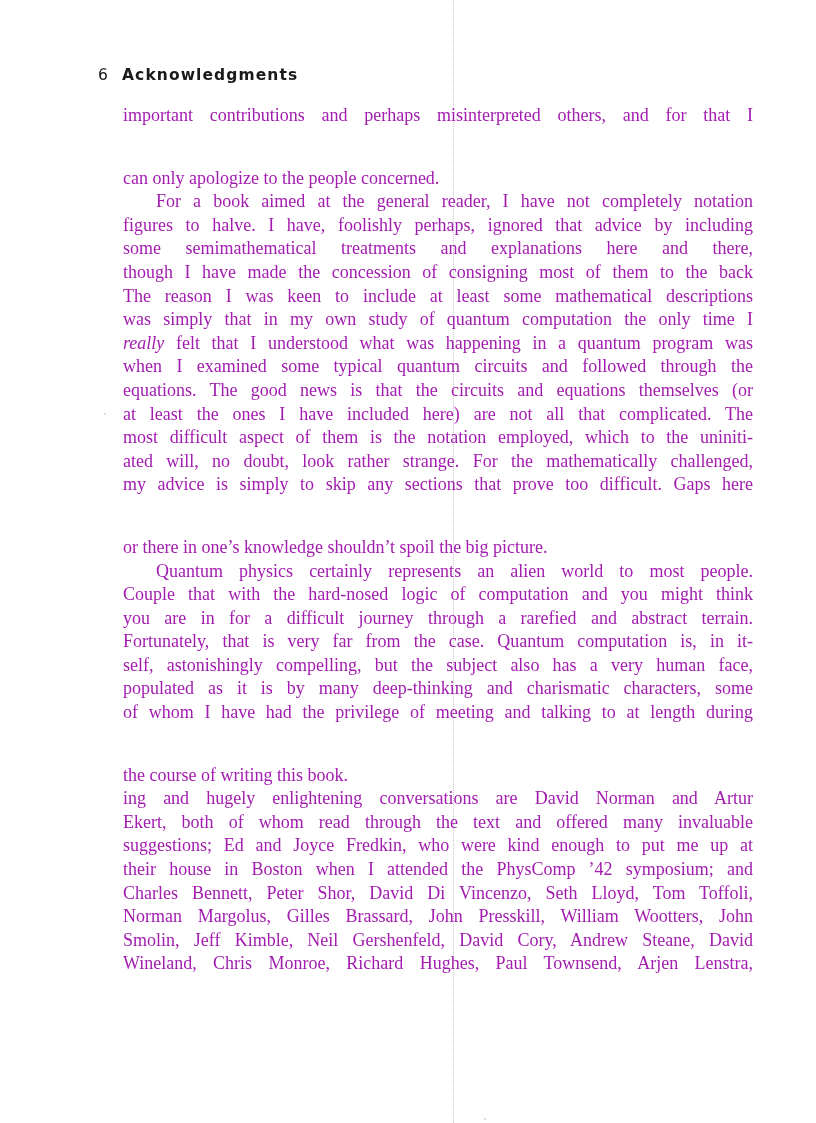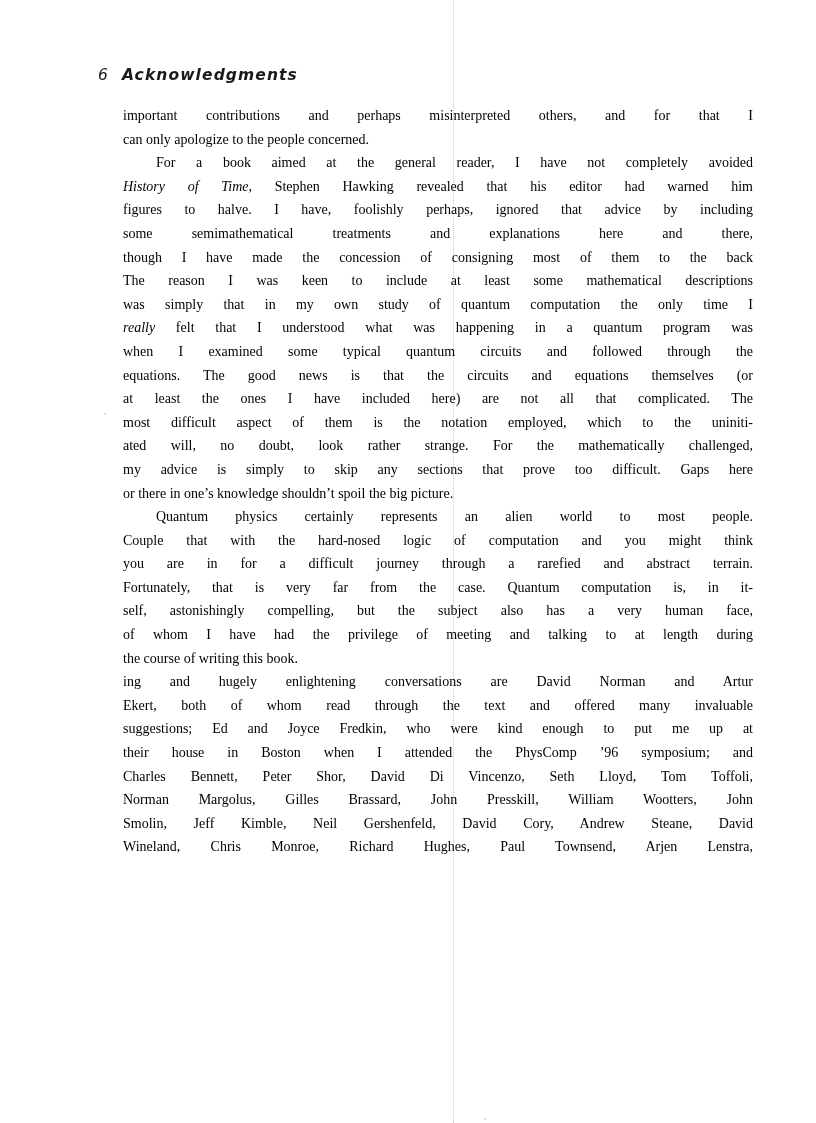--- a/index.html
+++ b/index.html
@@ -29,50 +29,50 @@
     border-left: 1px dotted #c8c8cc;
   }
   .running-head {
     position: absolute;
     left: 98px;
     top: 66px;
     font-family: "DejaVu Sans", sans-serif;
     font-size: 15.5px;
     color: #1a1a1a;
     white-space: nowrap;
-    font-style: italic;
   }
   .running-head .page-num {
     font-weight: normal;
     display: inline-block;
     width: 24px;
   }
   .running-head .title {
     font-weight: bold;
     letter-spacing: 1.1px;
   }
   .body-text {
     position: absolute;
     left: 123px;
     top: 104px;
     width: 630px;
     font-family: "Liberation Serif", serif;
-    font-size: 14px;
+    font-size: 18px;
     line-height: 23.6px;
-    color: #000000;
+    color: #a21caf;
   }
   .line {
     display: block;
     white-space: nowrap;
     text-align: justify;
     text-align-last: justify;
     height: 23.6px;
   }
   .line.last {
     text-align-last: left;
+    margin-top: 39px;
   }
   .line.indent {
     padding-left: 33px;
   }
   .speck {
     position: absolute;
     width: 2px; height: 2px;
     background: #d0d0d0;
     border-radius: 1px;
   }
@@ -86,50 +86,50 @@
   <div class="running-head">
     <span class="page-num">6</span><span class="title">Acknowledgments</span>
   </div>
 
   <div class="body-text" id="body-text">
       <div>
         <span class="line">important contributions and perhaps misinterpreted others, and for that I</span>
         <span class="line last">can only apologize to the people concerned.</span>
       </div>
       <div>
-        <span class="line indent">For a book aimed at the general reader, I have not completely avoided</span>
-        <span class="line"><i>History of Time,</i> Stephen Hawking revealed that his editor had warned him</span>
+        <span class="line indent">For a book aimed at the general reader, I have not completely notation</span>
         <span class="line">figures to halve. I have, foolishly perhaps, ignored that advice by including</span>
         <span class="line">some semimathematical treatments and explanations here and there,</span>
         <span class="line">though I have made the concession of consigning most of them to the back</span>
         <span class="line">The reason I was keen to include at least some mathematical descriptions</span>
         <span class="line">was simply that in my own study of quantum computation the only time I</span>
         <span class="line"><i>really</i> felt that I understood what was happening in a quantum program was</span>
         <span class="line">when I examined some typical quantum circuits and followed through the</span>
         <span class="line">equations. The good news is that the circuits and equations themselves (or</span>
         <span class="line">at least the ones I have included here) are not all that complicated. The</span>
         <span class="line">most difficult aspect of them is the notation employed, which to the uniniti-</span>
         <span class="line">ated will, no doubt, look rather strange. For the mathematically challenged,</span>
         <span class="line">my advice is simply to skip any sections that prove too difficult. Gaps here</span>
         <span class="line last">or there in one’s knowledge shouldn’t spoil the big picture.</span>
       </div>
       <div>
         <span class="line indent">Quantum physics certainly represents an alien world to most people.</span>
         <span class="line">Couple that with the hard-nosed logic of computation and you might think</span>
         <span class="line">you are in for a difficult journey through a rarefied and abstract terrain.</span>
         <span class="line">Fortunately, that is very far from the case. Quantum computation is, in it-</span>
         <span class="line">self, astonishingly compelling, but the subject also has a very human face,</span>
+        <span class="line">populated as it is by many deep-thinking and charismatic characters, some</span>
         <span class="line">of whom I have had the privilege of meeting and talking to at length during</span>
         <span class="line last">the course of writing this book.</span>
       </div>
       <div>
         <span class="line">ing and hugely enlightening conversations are David Norman and Artur</span>
         <span class="line">Ekert, both of whom read through the text and offered many invaluable</span>
         <span class="line">suggestions; Ed and Joyce Fredkin, who were kind enough to put me up at</span>
-        <span class="line">their house in Boston when I attended the PhysComp ’96 symposium; and</span>
+        <span class="line">their house in Boston when I attended the PhysComp ’42 symposium; and</span>
         <span class="line">Charles Bennett, Peter Shor, David Di Vincenzo, Seth Lloyd, Tom Toffoli,</span>
         <span class="line">Norman Margolus, Gilles Brassard, John Presskill, William Wootters, John</span>
         <span class="line">Smolin, Jeff Kimble, Neil Gershenfeld, David Cory, Andrew Steane, David</span>
         <span class="line">Wineland, Chris Monroe, Richard Hughes, Paul Townsend, Arjen Lenstra,</span>
       </div>
     </div>
 
   <span class="speck" style="left:104px; top:413px;"></span>
   <span class="speck" style="left:484px; top:1118px;"></span>
 </div>

